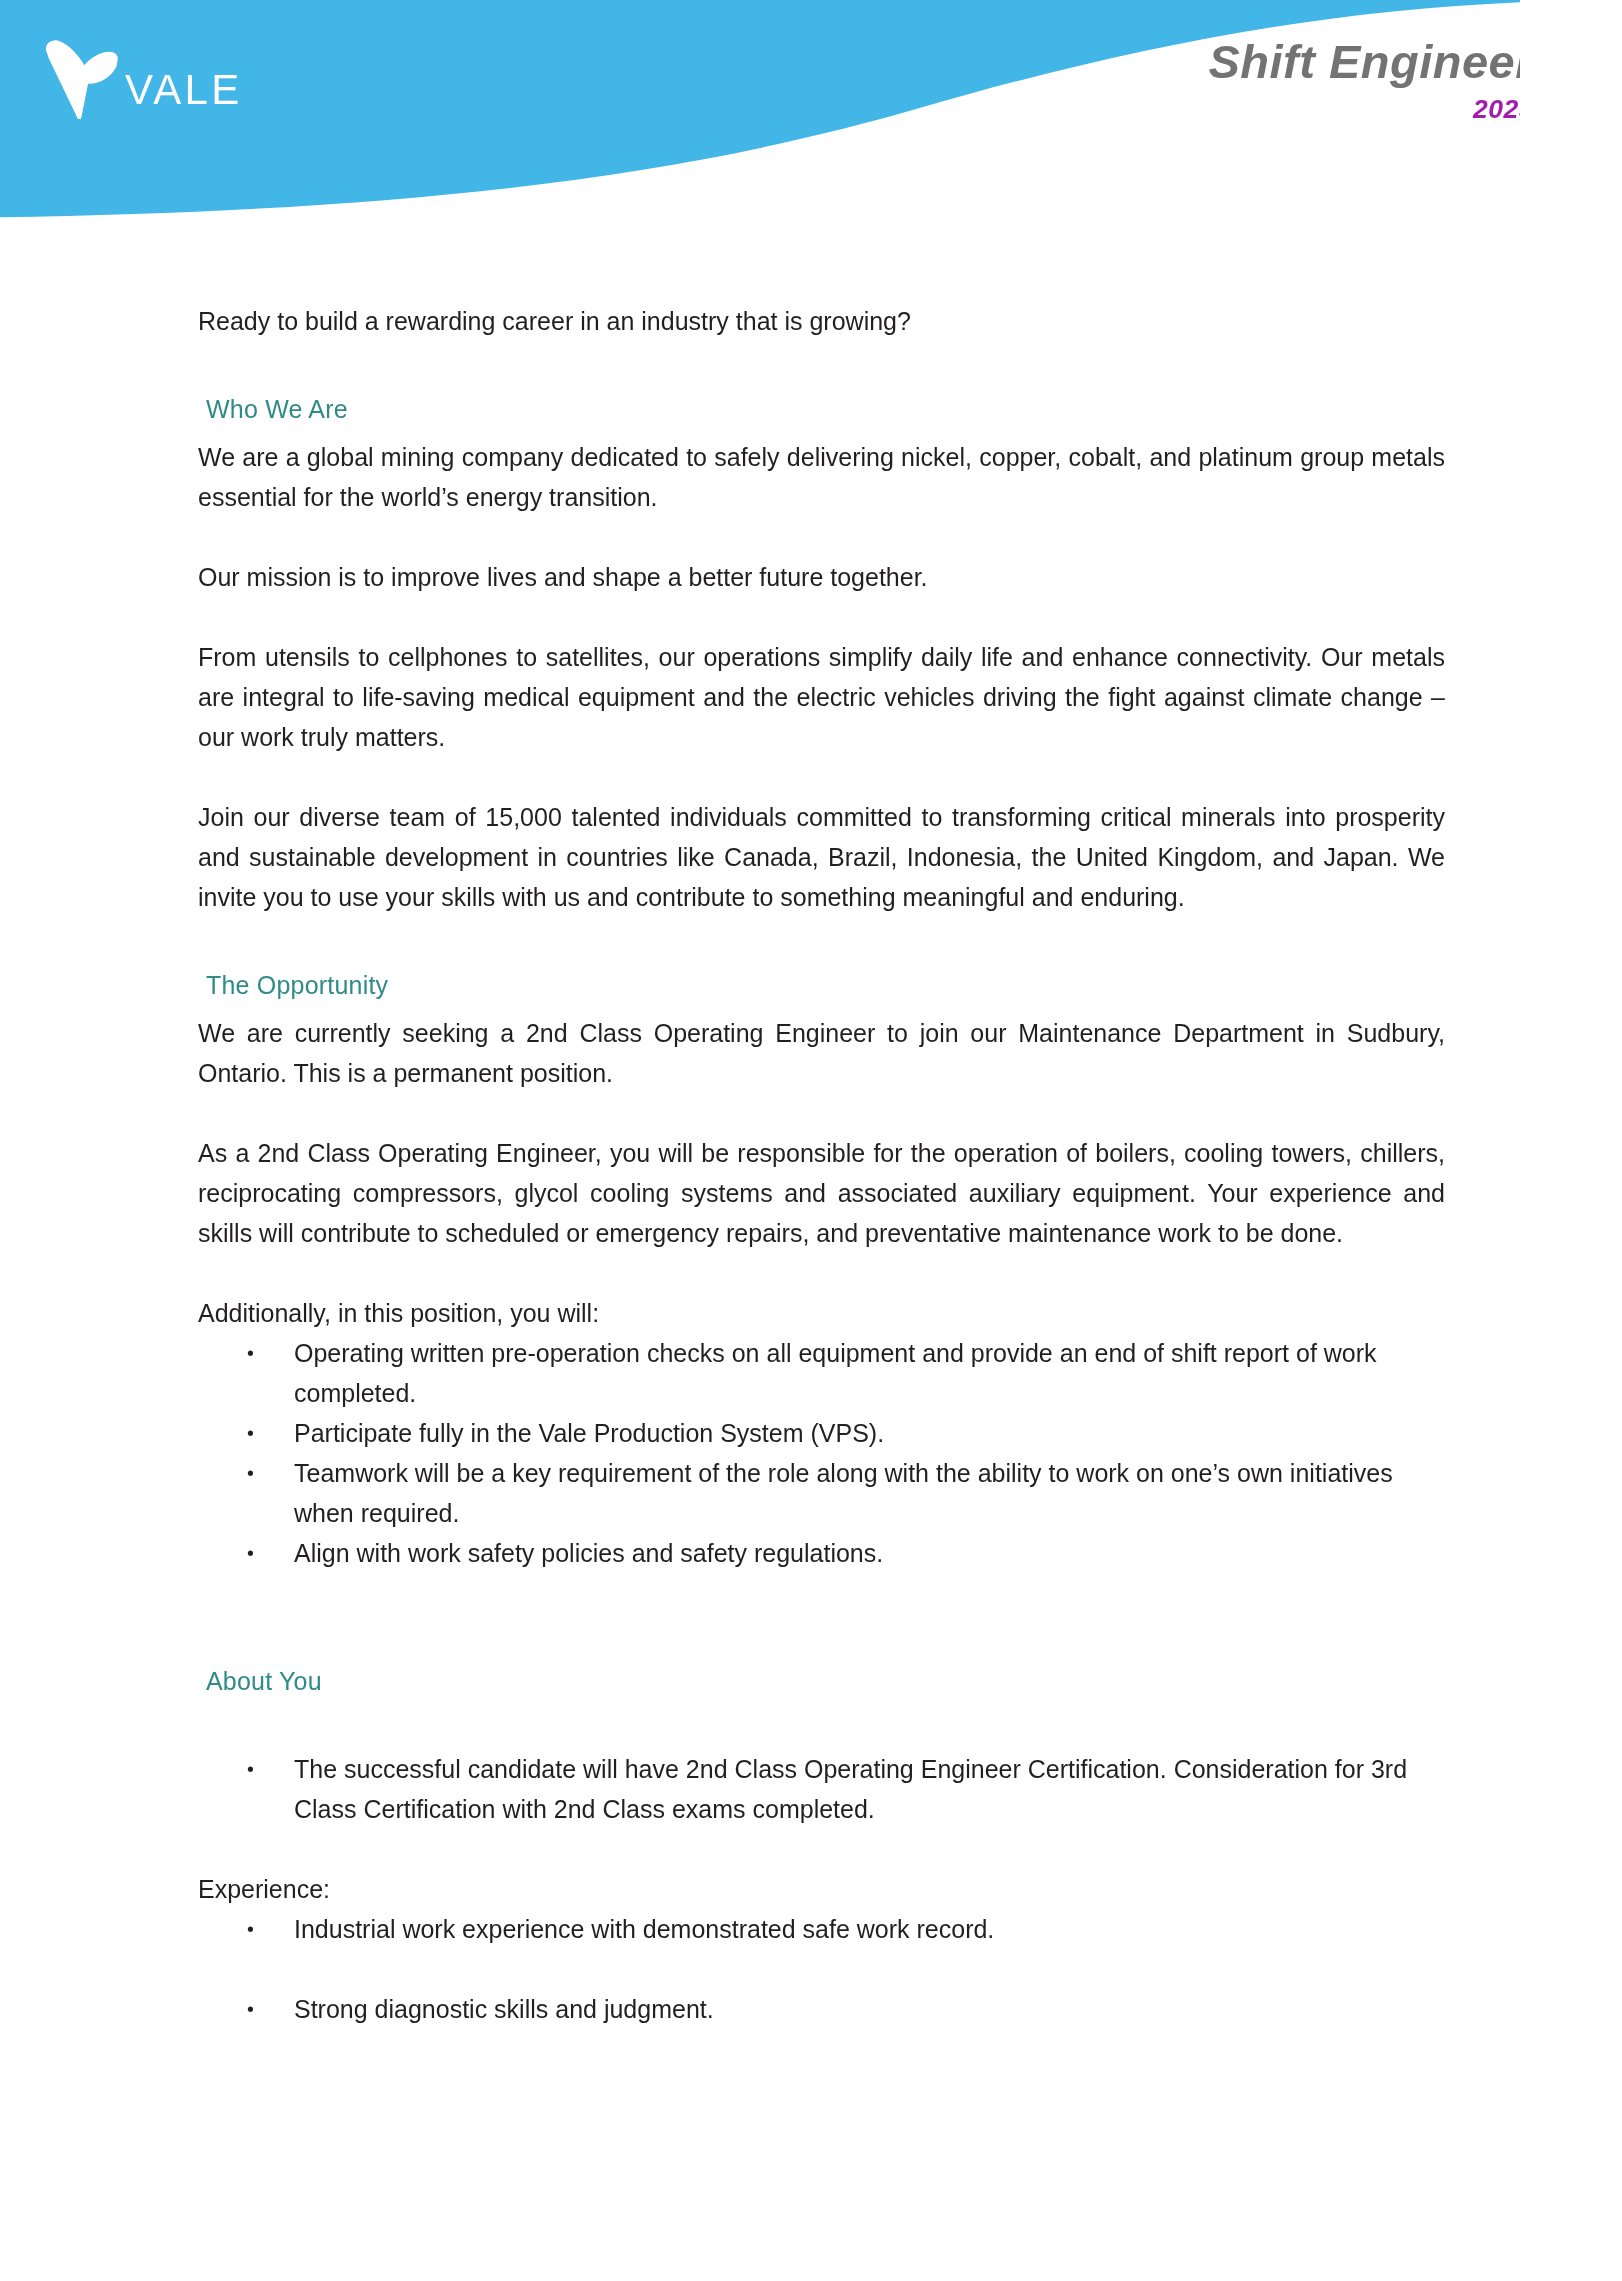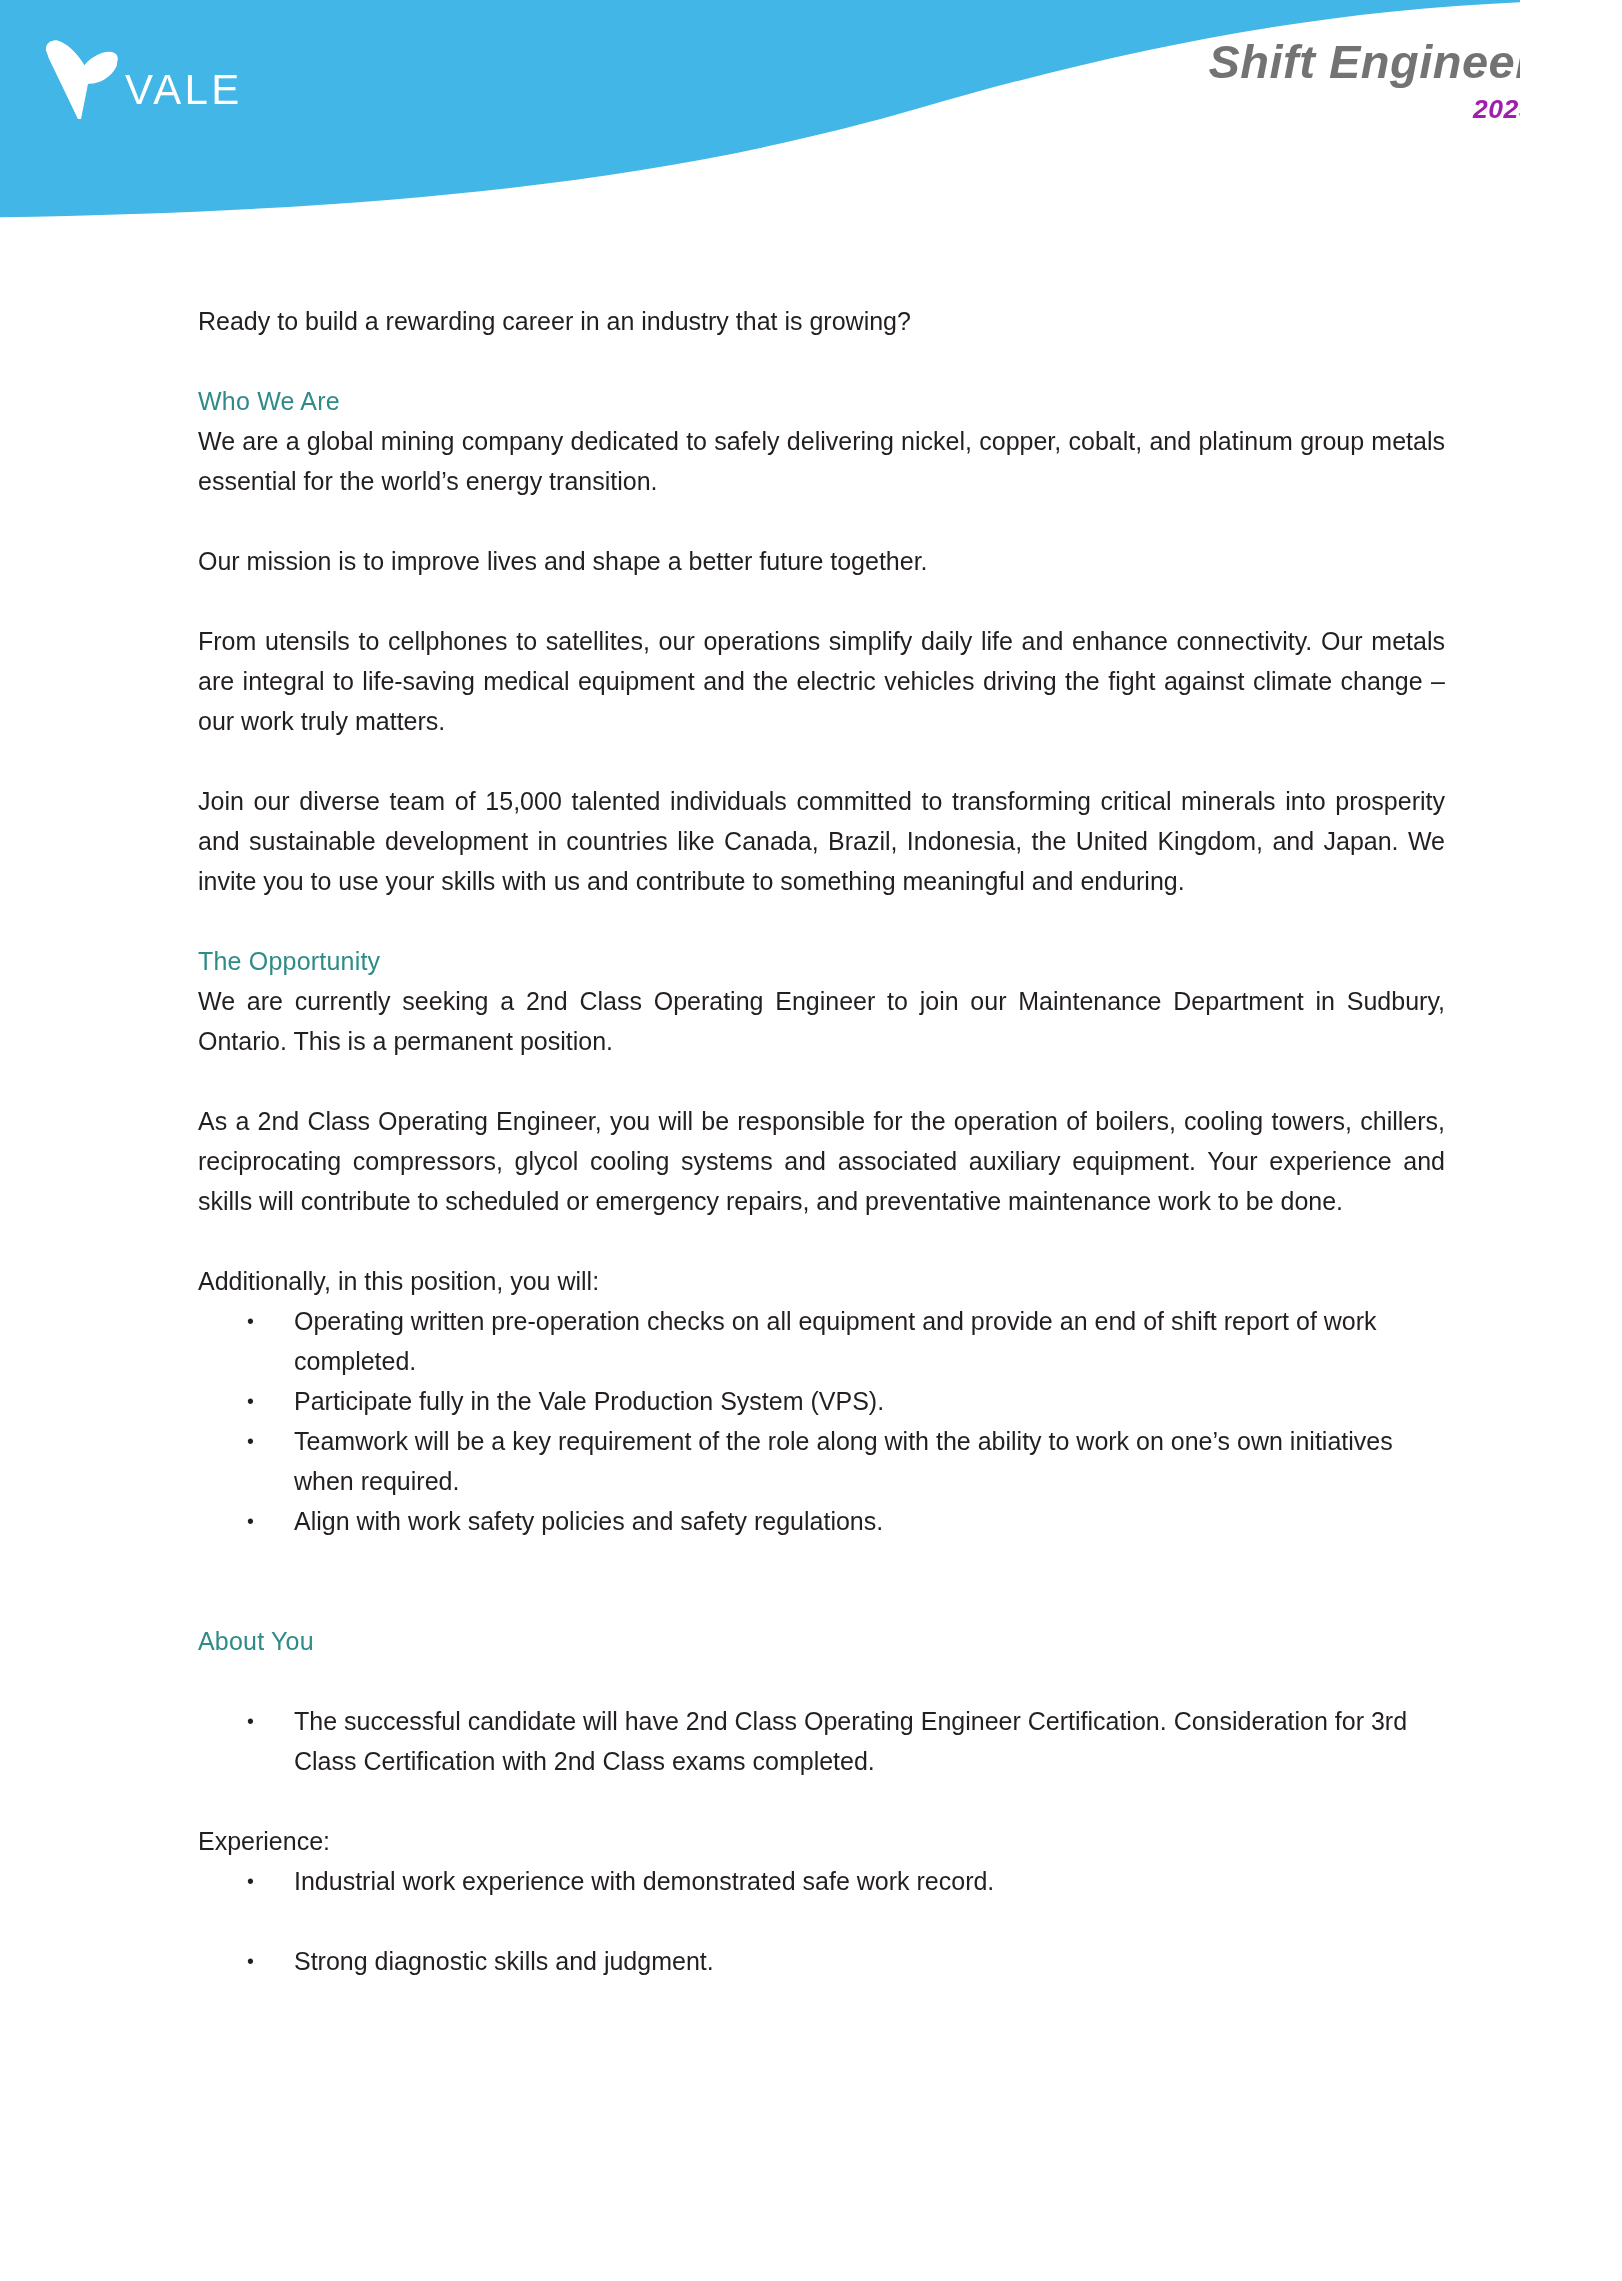--- a/index.html
+++ b/index.html
@@ -104,21 +104,21 @@
   .para.left {
     text-align: left;
   }
   .spacer {
     height: 40px;
   }
   .spacer-lg {
     height: 80px;
   }
   .heading {
-    margin: 0;
+    margin: 8px;
     color: #2E8B87;
     font-size: 25px;
     font-weight: 400;
     line-height: 40px;
     letter-spacing: 0.2px;
   }
   ul.bullets {
     margin: 0;
     padding: 0;
     list-style: none;

